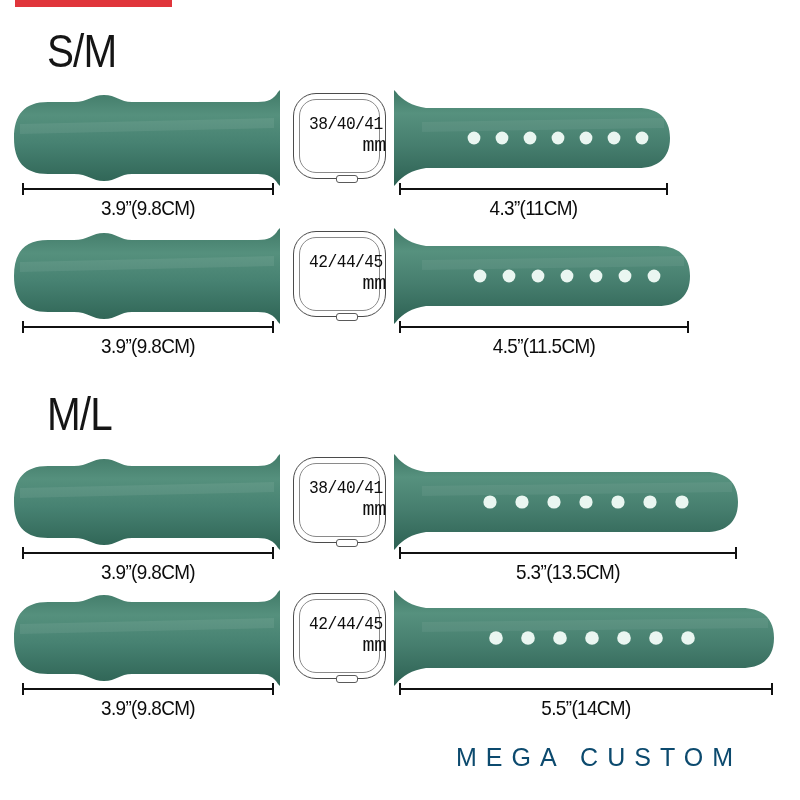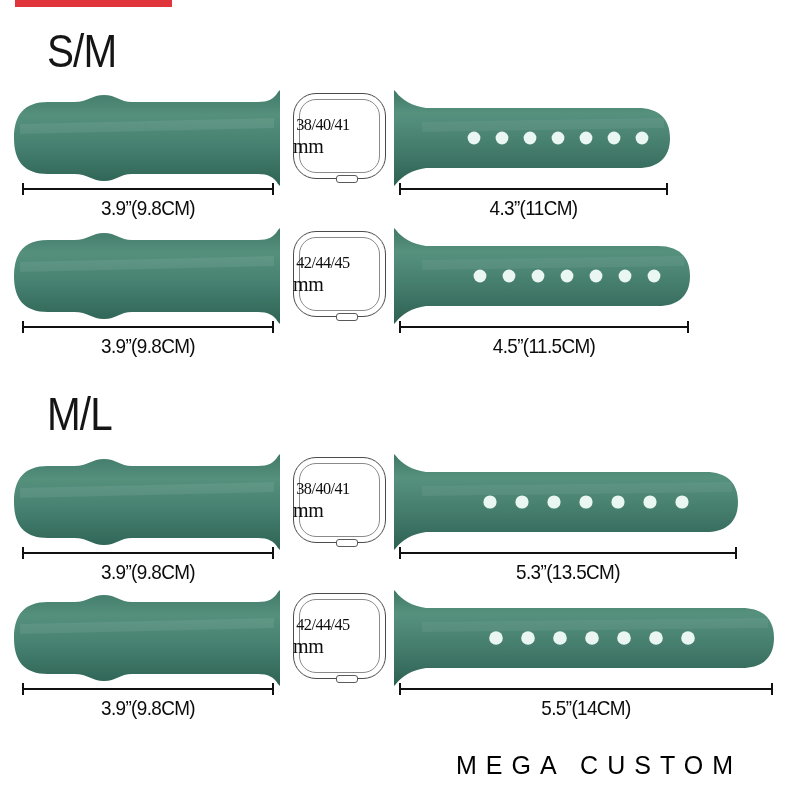--- a/index.html
+++ b/index.html
@@ -97,22 +97,22 @@
     border-radius: 3px;
     background: #ffffff;
     box-sizing: border-box;
   }
   .case-label {
     position: absolute;
     left: 0;
     top: 50%;
     width: 100%;
     transform: translateY(-50%);
-    text-align: left;
-    font-family: Liberation Serif, serif;
+    text-align: right;
+    font-family: Liberation Mono, monospace;
     color: #0d0d0d;
     line-height: 1.12;
     pointer-events: none;
   }
   .case-label .ln1 {
     display: block;
     font-size: 17.5px;
     letter-spacing: -0.6px;
     transform: scaleX(0.93);
   }
@@ -154,26 +154,26 @@
     color: #0c0c0c;
     letter-spacing: -0.7px;
     white-space: nowrap;
     transform: scaleX(0.9);
   }
 
   
   .brand {
     position: absolute;
     right: 58px;
-    bottom: 20px;
+    bottom: 28px;
     font-family: "Liberation Sans", sans-serif;
     font-size: 25px;
     font-weight: 400;
     letter-spacing: 9px;
-    color: #000000;
+    color: #0c4a6e;
     white-space: nowrap;
   }
 </style>
 </head>
 <body>
 
 <div id="page">
 
   <div class="top-bar"></div>
 

